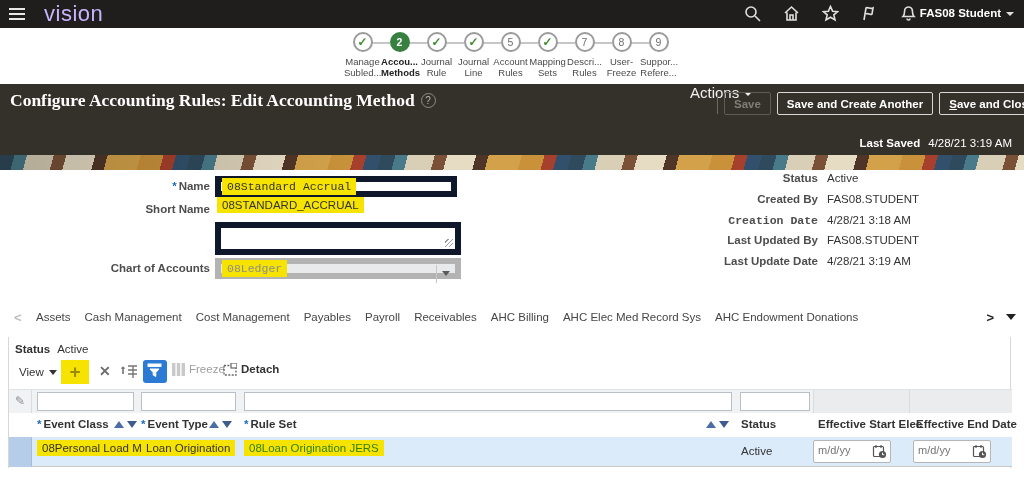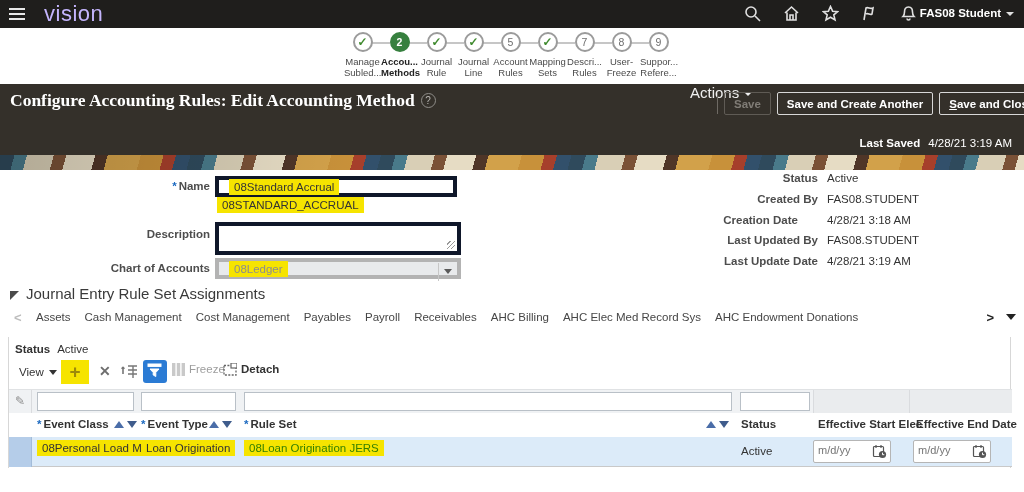--- a/index.html
+++ b/index.html
@@ -48,21 +48,21 @@
       repeating-linear-gradient(105deg,
         #2f4a5c 0 14px, #497a8a 14px 26px, #d9cfb6 26px 52px, #7a5136 52px 64px,
         #e6dcc4 64px 92px, #4f3527 92px 104px, #d2a14a 104px 136px, #c8913a 136px 158px,
         #a63f2b 158px 170px, #32506b 170px 184px); }
 
   
   .form-area { position:absolute; top:170px; left:0; width:1024px; height:115px; background:#fff; }
   .flabel { position:absolute; width:200px; text-align:right; font-weight:bold; color:#4d4d4d; }
   .req { color:#1b69c0; margin-right:2px; font-weight:bold; }
   .hl { background:#f6e400; padding:2px 5px; color:#333; }
-  .fld-box { position:absolute; border:4px solid #0f172a; background:#fff; display:flex; align-items:center; padding-left:10px; }
+  .fld-box { position:absolute; border:6px solid #0f172a; background:#fff; display:flex; align-items:center; padding-left:1px;font-family:Liberation Mono, monospace; }
   .selectbox { background:#e8eaec; border-color:#b3b3b3; }
   .selectbox .hl { color:#8d8d8d; }
   .sel-arrow { position:absolute; right:5px; top:7px; width:0; height:0; border-left:4px solid transparent; border-right:4px solid transparent; border-top:5px solid #5a5a5a; }
   .sel-div { position:absolute; right:18px; top:1px; width:1px; height:18px; background:#c7c7c7; }
   .resize-h { position:absolute; right:2px; bottom:2px; width:8px; height:8px;
     background:repeating-linear-gradient(135deg, transparent 0 2px, #9a9a9a 2px 3px); }
   .dlabel { position:absolute; width:150px; text-align:right; font-weight:bold; color:#4d4d4d; }
   .dvalue { position:absolute; color:#333; }
 
   
@@ -240,47 +240,46 @@
   </div>
 
   <div class="pattern"></div>
 
   <div class="form-area">
     <div class="flabel" style="left:10px; top:10px;"><span class="req">*</span><span>Name</span></div>
     <div class="fld-box" style="left:215px; top:6px; width:242px; height:21px;">
         <span class="hl">08Standard Accrual</span>
       </div>
 
+    <div class="flabel" style="left:10px; top:33px;">Short Name</div>
     <div style="position:absolute; left:217px; top:29px;"><span class="hl">08STANDARD_ACCRUAL</span></div>
 
-    <div class="flabel" style="left:10px; top:58px;">Description</div>
     <div class="fld-box" style="left:215px; top:52px; width:246px; height:33px; align-items:flex-start; padding-top:2px;">
         <span class="resize-h"></span>
       </div>
 
     <div class="flabel" style="left:10px; top:92px;">Chart of Accounts</div>
     <div class="fld-box selectbox" style="left:215px; top:88px; width:246px; height:21px;">
       <span class="hl">08Ledger</span>
       <span class="sel-div"></span>
       <span class="sel-arrow"></span>
     </div>
 
     <div class="dlabel" style="left:668px; top:2px;">Status</div>
     <div class="dvalue" style="left:827px; top:2px;">Active</div>
     <div class="dlabel" style="left:668px; top:23px;">Created By</div>
     <div class="dvalue" style="left:827px; top:23px;">FAS08.STUDENT</div>
-    <div class="dlabel" style="left:648px; top:44px;">Creation Date</div>
+    <div class="dlabel" style="left:668px; top:44px;font-family:Liberation Mono, monospace;">Creation Date</div>
     <div class="dvalue" style="left:827px; top:44px;">4/28/21 3:18 AM</div>
     <div class="dlabel" style="left:668px; top:64px;">Last Updated By</div>
     <div class="dvalue" style="left:827px; top:64px;">FAS08.STUDENT</div>
     <div class="dlabel" style="left:668px; top:85px;">Last Update Date</div>
     <div class="dvalue" style="left:827px; top:85px;">4/28/21 3:19 AM</div>
   </div>
 
-  <div class="section-hdr"><span class="disc"></span><span>Journal Entry Rule Set Assignments</span></div>
 
   <div class="tabs-row">
     <span class="tab-chev-left">&lt;</span>
     <div class="tabs">
       <span class="tab">Assets</span>
       <span class="tab">Cash Management</span>
       <span class="tab">Cost Management</span>
       <span class="tab">Payables</span>
       <span class="tab">Payroll</span>
       <span class="tab">Receivables</span>

